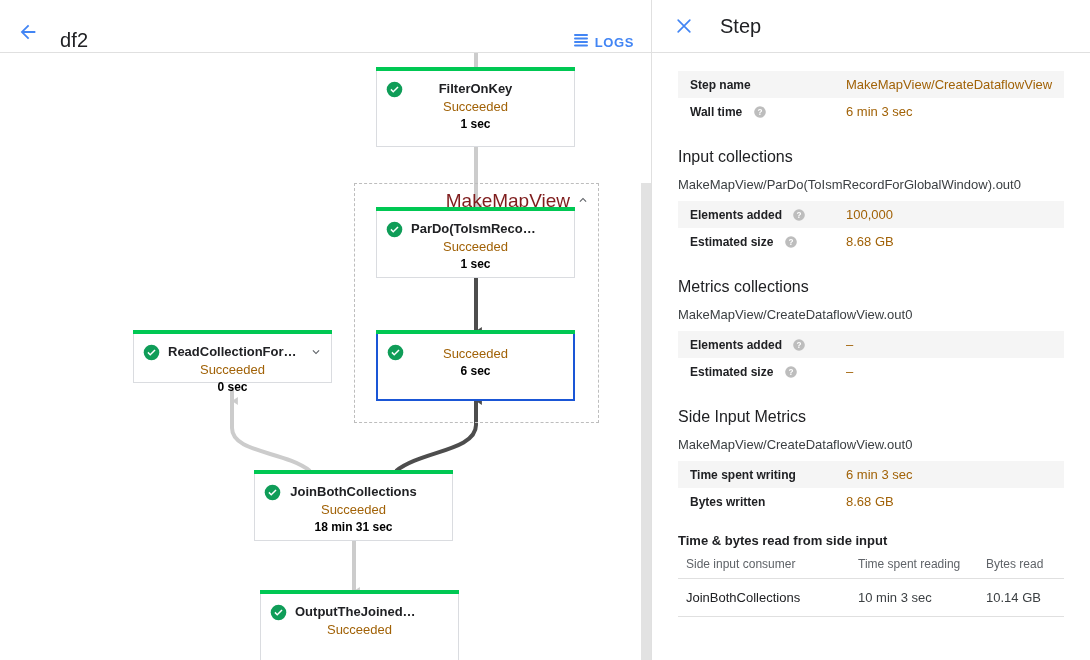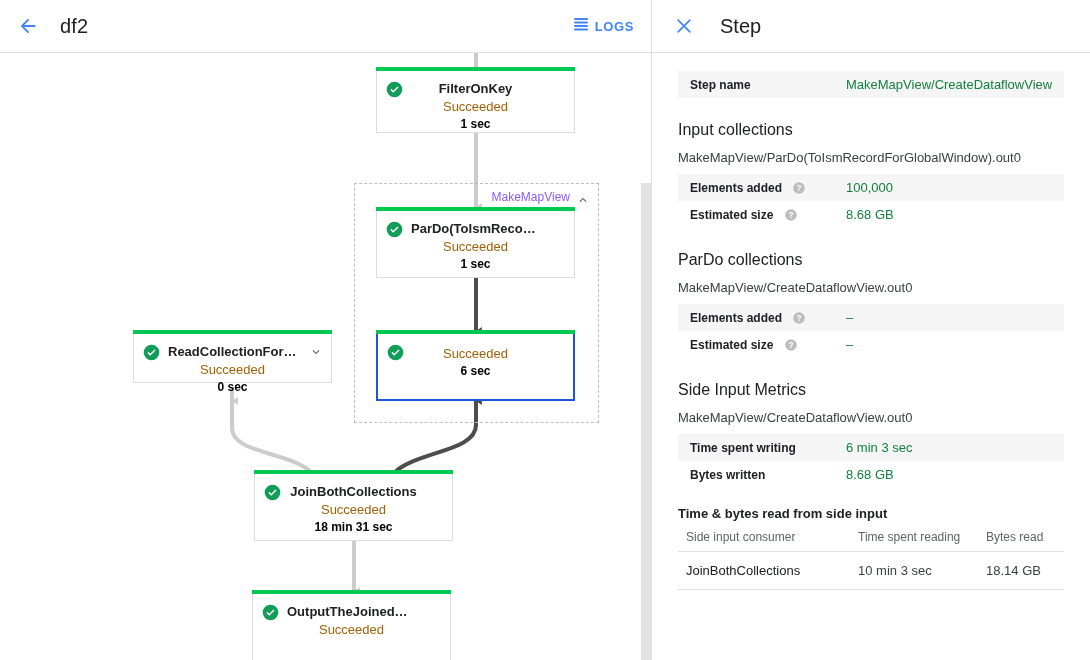--- a/index.html
+++ b/index.html
@@ -18,21 +18,21 @@
     position: relative;
     width: 652px; height: 660px;
     border-right: 1px solid #e0e0e0;
     background: #fff;
     overflow: hidden;
   }
   #topbar {
     position: relative;
     height: 53px; width: 652px;
     border-bottom: 1px solid #e0e0e0;
-    display: flex; align-items: center;
+    display: flex; align-items: flex-end;
     background: #fff;
   }
   #back-arrow {
     width: 40px; height: 40px; margin-left: 8px;
     display: flex; align-items: center; justify-content: center;
     cursor: pointer;
   }
   #back-arrow svg { display: block; }
   #job-title {
     font-size: 20px; color: #202124;
@@ -84,21 +84,21 @@
     width: 14px; height: 14px; cursor: pointer;
   }
 
   .group-box {
     position: absolute;
     border: 1px dashed #bdbdbd;
     background: transparent;
   }
   .group-label {
     position: absolute; top: 6px; right: 28px;
-    font-size: 12px; color: #8b5cf6;
+    font-size: 19px; color: #7f1d1d;
   }
   .group-collapse {
     position: absolute; top: 9px; right: 8px;
     width: 14px; height: 14px; cursor: pointer;
   }
 
   
   #graph-scrollbar {
     position: absolute; right: 0; top: 130px;
     width: 11px; height: 477px;
@@ -138,21 +138,21 @@
     font-size: 13px; color: #3c4043; line-height: 18px;
     margin-bottom: 7px;
   }
   .kvtable { width: 100%; border-collapse: collapse; margin-bottom: 22px; }
   .kvtable tr.alt { background: #f5f5f5; }
   .kvtable td { padding: 6px 0 6px 12px; vertical-align: middle; }
   .kvtable td.k {
     font-size: 12px; font-weight: bold; color: #202124;
     width: 168px; white-space: nowrap;
   }
-  .kvtable td.v { font-size: 13px; color: #15803d; padding-left: 0; }
+  .kvtable td.v { font-size: 13px; color: #a16207; padding-left: 0; }
   .help-ico {
     display: inline-block; vertical-align: -3px; margin-left: 7px;
     width: 14px; height: 14px;
   }
 
   
   #si-table { width: 100%; border-collapse: collapse; margin-top: 1px; }
   #si-table th {
     font-size: 12px; font-weight: normal; color: #5f6368;
     text-align: left; padding: 4px 0 7px 0;
@@ -225,21 +225,21 @@
 
       <div class="group-box" style="left:354px; top:130px; width:245px; height:240px;">
         <div class="group-label">MakeMapView</div>
         <div class="group-collapse">
           <svg width="14" height="14" viewBox="0 0 24 24" fill="#5f6368">
             <path d="M12 8l-6 6 1.4 1.4L12 10.8l4.6 4.6L18 14z"></path>
           </svg>
         </div>
       </div>
 
-      <div class="node" style="left:376px; top:18px; width:199px; height:62px;">
+      <div class="node" style="left:376px; top:18px; width:199px; height:76px;">
         <div class="topbar-green"></div>
         <div class="node-inner">
           <span class="node-check">
             <svg width="17" height="17" viewBox="0 0 24 24">
               <circle cx="12" cy="12" r="11" fill="#0f9d58"></circle>
               <path d="M10.2 16.6l-4-4 1.5-1.5 2.5 2.5 6-6 1.5 1.5z" fill="#fff"></path>
             </svg>
           </span>
           <div class="node-title">FilterOnKey</div>
           <div class="node-status">Succeeded</div>
@@ -304,21 +304,21 @@
               <circle cx="12" cy="12" r="11" fill="#0f9d58"></circle>
               <path d="M10.2 16.6l-4-4 1.5-1.5 2.5 2.5 6-6 1.5 1.5z" fill="#fff"></path>
             </svg>
           </span>
           <div class="node-title">JoinBothCollections</div>
           <div class="node-status">Succeeded</div>
           <div class="node-time">18 min 31 sec</div>
         </div>
       </div>
 
-      <div class="node" style="left:252px; top:541px; width:199px; height:67px;">
+      <div class="node" style="left:260px; top:541px; width:199px; height:67px;">
         <div class="topbar-green"></div>
         <div class="node-inner">
           <span class="node-check">
             <svg width="17" height="17" viewBox="0 0 24 24">
               <circle cx="12" cy="12" r="11" fill="#0f9d58"></circle>
               <path d="M10.2 16.6l-4-4 1.5-1.5 2.5 2.5 6-6 1.5 1.5z" fill="#fff"></path>
             </svg>
           </span>
           <div class="node-title">OutputTheJoinedCollec…</div>
           <div class="node-status">Succeeded</div>
@@ -342,20 +342,32 @@
 
     <div id="right-body">
 
       <table class="kvtable">
         <tbody>
             <tr class="alt">
           <td class="k">
             <span>Step name</span>
           </td>
           <td class="v">MakeMapView/CreateDataflowView</td>
+        </tr>
+        <tr>
+          <td class="k">
+            <span>Wall time</span>
+            <span class="help-ico">
+              <svg width="14" height="14" viewBox="0 0 24 24">
+                <circle cx="12" cy="12" r="10" fill="#bdbdbd"></circle>
+                <text x="12" y="17" font-size="14" font-family="Liberation Sans, sans-serif" fill="#fff" text-anchor="middle">?</text>
+              </svg>
+            </span>
+          </td>
+          <td class="v">6 min 3 sec</td>
         </tr>
       </tbody>
         </table>
 
       <div class="sec-head">Input collections</div>
       <div class="coll-name">MakeMapView/ParDo(ToIsmRecordForGlobalWindow).out0</div>
       <table class="kvtable">
         <tbody>
             <tr class="alt">
           <td class="k">
@@ -377,21 +389,21 @@
                 <circle cx="12" cy="12" r="10" fill="#bdbdbd"></circle>
                 <text x="12" y="17" font-size="14" font-family="Liberation Sans, sans-serif" fill="#fff" text-anchor="middle">?</text>
               </svg>
             </span>
           </td>
           <td class="v">8.68 GB</td>
         </tr>
       </tbody>
         </table>
 
-      <div class="sec-head">ParDo collections</div>
+      <div class="sec-head">Metrics collections</div>
       <div class="coll-name">MakeMapView/CreateDataflowView.out0</div>
       <table class="kvtable">
         <tbody>
             <tr class="alt">
           <td class="k">
             <span>Elements added</span>
             <span class="help-ico">
               <svg width="14" height="14" viewBox="0 0 24 24">
                 <circle cx="12" cy="12" r="10" fill="#bdbdbd"></circle>
                 <text x="12" y="17" font-size="14" font-family="Liberation Sans, sans-serif" fill="#fff" text-anchor="middle">?</text>
@@ -436,20 +448,20 @@
           <tr>
             <th class="name">Side input consumer</th>
             <th class="num c2">Time spent reading</th>
             <th class="num c3">Bytes read</th>
           </tr>
         </thead>
         <tbody>
           <tr>
             <td class="name">JoinBothCollections</td>
             <td class="c2">10 min 3 sec</td>
-            <td class="c3">18.14 GB</td>
+            <td class="c3">10.14 GB</td>
           </tr>
         </tbody>
       </table>
 
     </div>
   </div>
 </div>
 
 </body></html>

